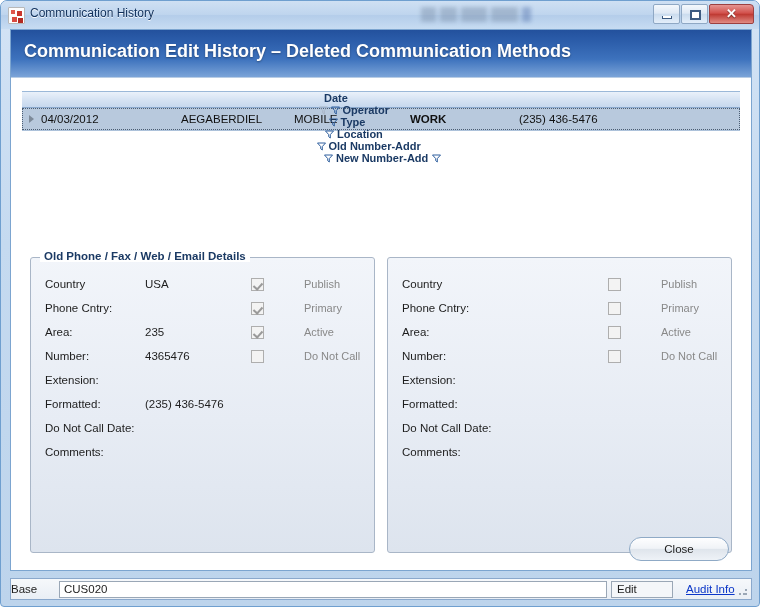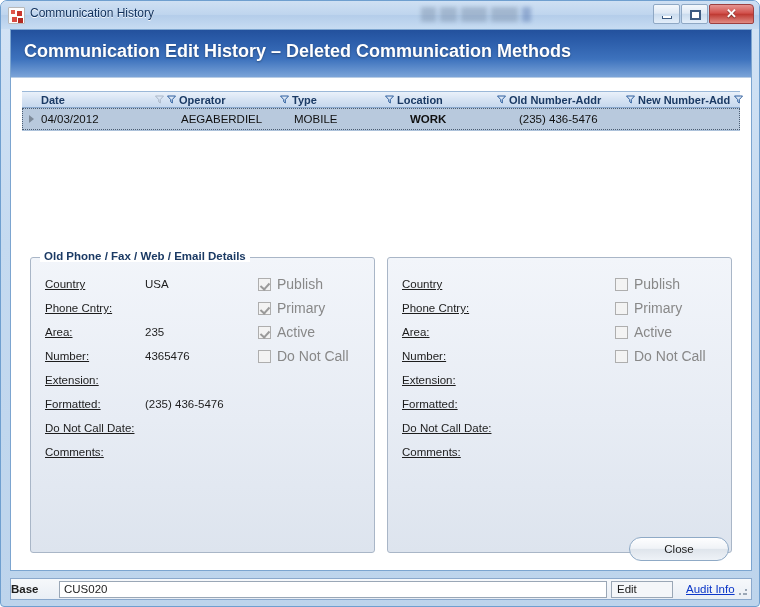--- a/index.html
+++ b/index.html
@@ -120,20 +120,21 @@
 
   
   .grid { position: absolute; left: 11px; top: 61px; width: 718px; }
   .grid-head {
     display: flex; height: 17px;
     background: linear-gradient(180deg, #eaf1fa 0%, #d6e3f3 50%, #c6d8ee 100%);
     border-top: 1px solid #9bb8d8;
     border-bottom: 1px solid #8aa8cc;
     font-size: 11px; font-weight: bold; color: #1b3a64;
     align-items: center;
+    flex-direction: column;
   }
   .hc { position: relative; height: 100%; display: flex; align-items: center; }
   .hc .lbl { white-space: nowrap; }
   .funnel {
     display: inline-block; width: 9px; height: 9px; margin-right: 3px; flex: none;
   }
   .funnel svg { display: block; }
 
   .grid-body { border-bottom: 1px solid #adc2da; }
   .grid-row {
@@ -178,27 +179,27 @@
     background: #ffffff;
     font-size: 11.5px; font-weight: bold; color: #1b3a64;
     white-space: nowrap;
   }
 
   .field-row {
     position: absolute; left: 14px;
     height: 16px; font-size: 11.5px; color: #1d1d1d;
     display: flex; align-items: center;
   }
-  .field-label { width: 100px; white-space: nowrap; text-decoration: underline; }
+  .field-label { width: 100px; white-space: nowrap; }
   .field-value { white-space: nowrap; }
 
   .cbx-row {
-    position: absolute; left: 227px;
+    position: absolute; left: 220px;
     height: 16px; display: flex; align-items: center;
-    font-size: 14px; color: #888888;
+    font-size: 11px; color: #888888; gap: 34px;
   }
   .cbx {
     width: 13px; height: 13px; margin-right: 6px; flex: none;
     border: 1px solid #aeaeae;
     background: #f3f3f3;
     position: relative;
   }
   .cbx.checked::after {
     content: "";
     position: absolute; left: 3px; top: 2px;
@@ -223,21 +224,21 @@
   
   .statusbar {
     position: absolute; left: 9px; top: 577px;
     width: 742px; height: 22px;
     background: linear-gradient(180deg, #f6f8fb 0%, #e9eef5 100%);
     border: 1px solid #8aa8cc;
     display: flex; align-items: center;
   }
   .sb-label {
     width: 48px; padding-left: 0;
-    font-size: 11.5px; color: #1d1d1d; font-weight: bold;
+    font-size: 11.5px; color: #1d1d1d;
   }
   .sb-input {
     width: 548px; height: 17px;
     border: 1px solid #9aa7b6;
     background: #ffffff;
     font-family: Liberation Sans, sans-serif;
     font-size: 11.5px; color: #1d1d1d;
     padding: 0 4px;
   }
   .sb-cell {

